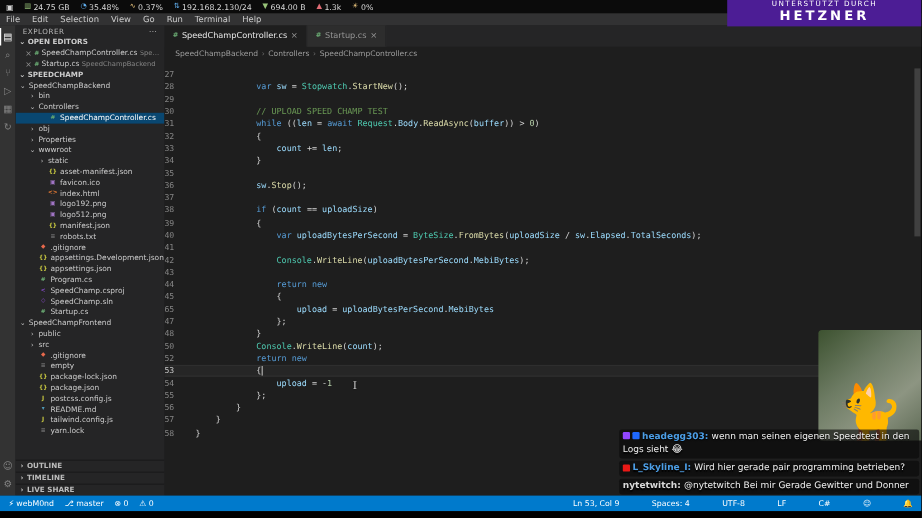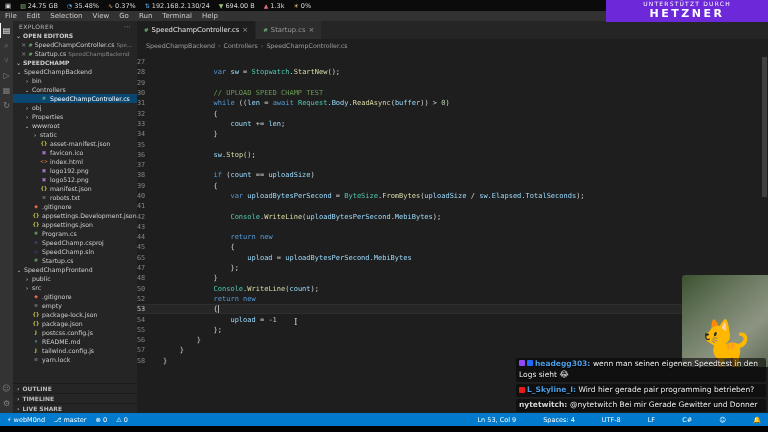--- a/index.html
+++ b/index.html
@@ -9,21 +9,21 @@
 
 .topbar{position:absolute;top:0;left:0;width:768px;height:11px;background:#0b0b0b;display:flex;align-items:center;gap:9px;padding:0 5px;font-size:6.5px;color:#d8d8d8;z-index:5}
 .stat{display:flex;align-items:center;gap:2px;white-space:nowrap}
 .stat .si{font-size:6px}
 
 
 .menubar{position:absolute;top:11px;left:0;width:768px;height:10px;background:#323233;display:flex;align-items:center;font-size:7px;color:#cccccc;z-index:4}
 .menu-item{padding:0 5px;cursor:default}
 
 
-.banner{position:absolute;top:0;right:0;width:162px;height:22px;background:#6d28d9;color:#fff;z-index:60;display:flex;flex-direction:column;align-items:center;justify-content:center;line-height:1.15;text-align:center}
+.banner{position:absolute;top:0;right:0;width:162px;height:22px;background:#4c1d95;color:#fff;z-index:60;display:flex;flex-direction:column;align-items:center;justify-content:center;line-height:1.15;text-align:center}
 .banner .b1{font-size:6px;letter-spacing:1.2px}
 .banner .b2{font-size:11px;font-weight:bold;letter-spacing:2.5px}
 
 
 .activitybar{position:absolute;top:21px;left:0;width:13px;height:392px;background:#333333;display:flex;flex-direction:column;align-items:center;padding:2px 0;z-index:3}
 .ab-icon{width:13px;height:15px;display:flex;align-items:center;justify-content:center;color:#828282;font-size:8px}
 .ab-icon.active{color:#ffffff;box-shadow:inset 1px 0 0 #ffffff}
 .ab-spacer{margin-top:auto}
 
 

